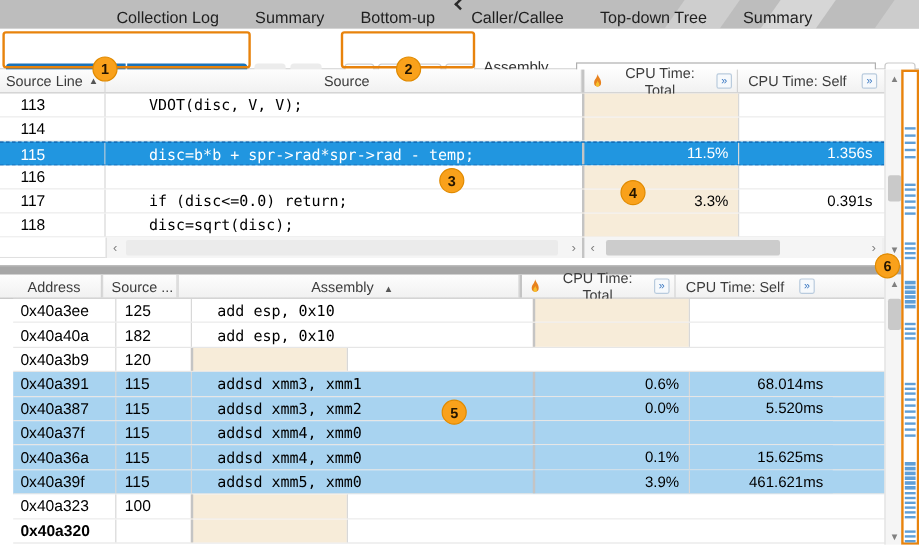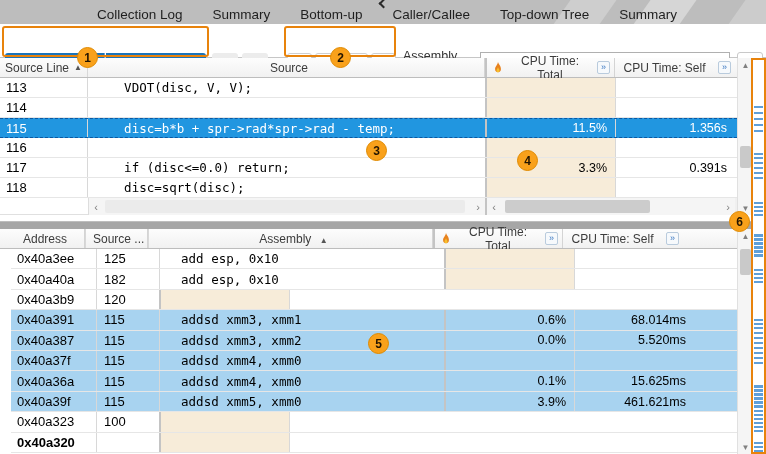--- a/index.html
+++ b/index.html
@@ -67,21 +67,21 @@
              font-size:12.5px; color:#000; }
   .c-self { border-left:1px solid #d8d8d8; justify-content:flex-end; padding-right:8px; font-size:12.5px; color:#000; }
   .sorticon { font-size:8px; color:#555; margin-left:5px; }
   .flame-h { margin:0 4px 0 6px; }
   .expbtn { width:13px; height:13px; border:1px solid #b9cbdd; background:#f6f9fc; color:#3a78c2;
             font-size:9px; line-height:11px; text-align:center; border-radius:2px; margin:0 4px; cursor:pointer; }
   .hlabel { flex:1; text-align:center; }
 
   
   #srcgrid { top:58px; height:163px; }
-  .sg-line { width:88px; padding-left:6px; border-right:1px solid #d8d8d8; }
+  .sg-line { width:88px; padding-left:17px; border-right:1px solid #d8d8d8; }
   .sg-src  { width:397px; padding-left:6px; }
   .sg-total{ width:130px; }
   .sg-self { width:120px; }
   #srcbody .row { height:20px; }
   .row.sel { background:#2196e0 !important; border-top:1px dashed #0d57a0; border-bottom:1px dashed #0d57a0; }
   .row.sel .cell { background:#2196e0 !important; color:#fff !important; }
 
   
   #asmgrid { top:229px; height:225px; }
   .ag-addr { width:85px; padding-left:6px; }

